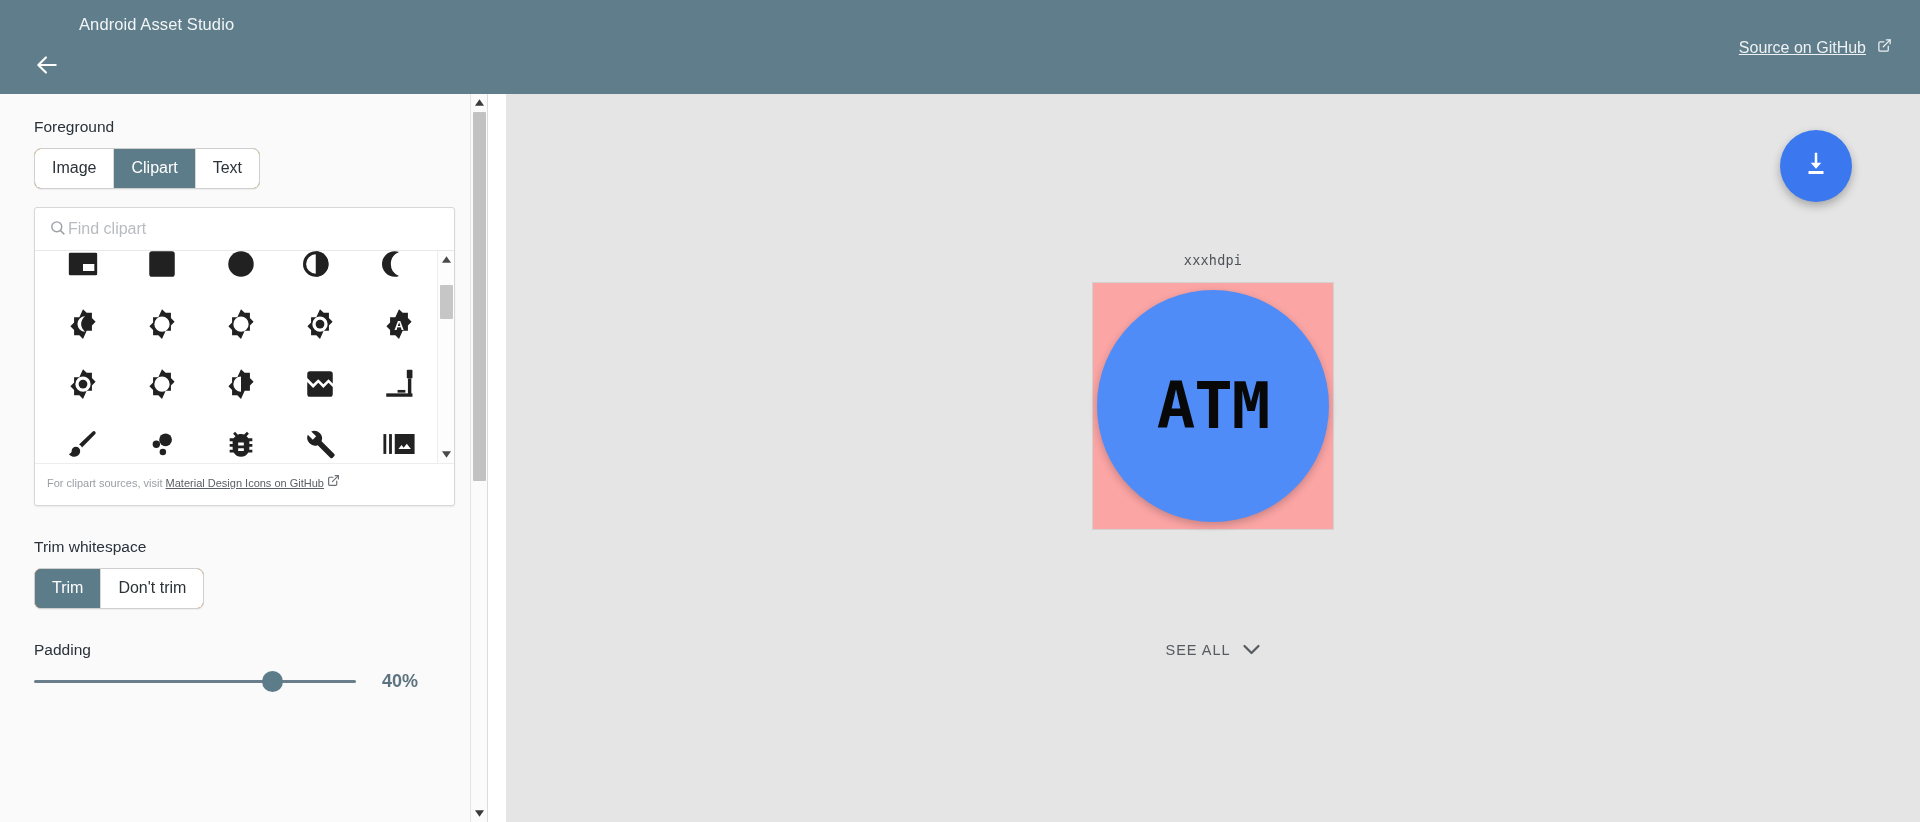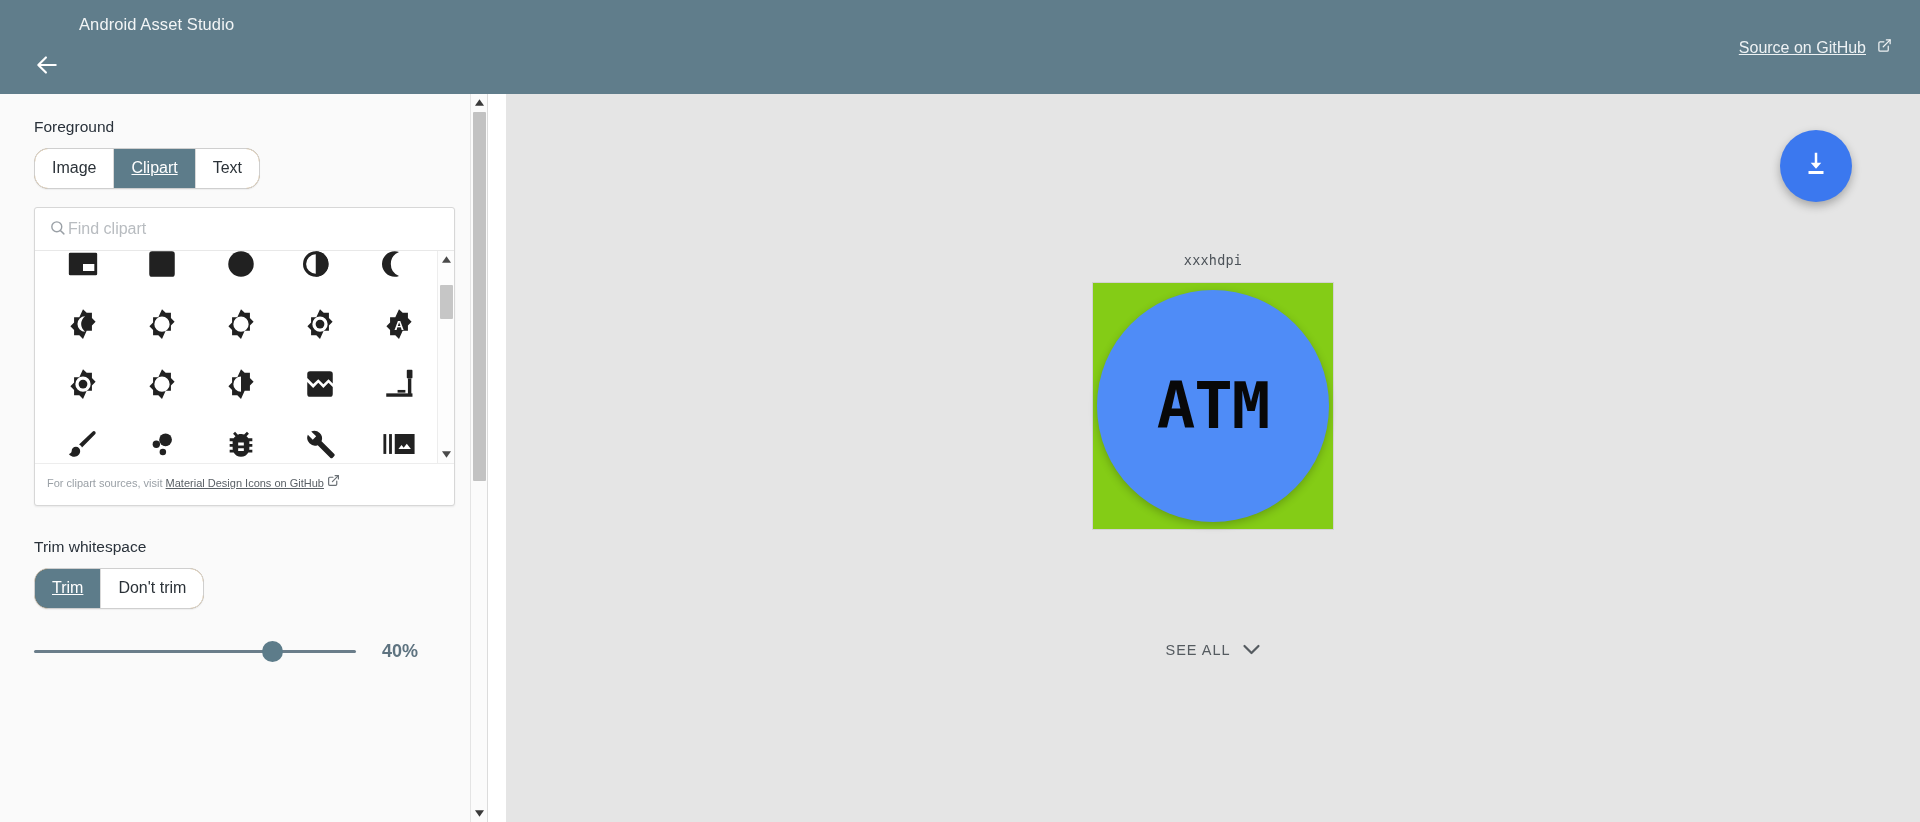--- a/index.html
+++ b/index.html
@@ -68,42 +68,41 @@
     color: #29313a;
     margin: 0 0 12px 28px;
     font-weight: 400;
   }
 
   
   .seg {
     display: inline-flex;
     margin-left: 28px;
     border: 1px solid #cfcfcf;
-    border-radius: 14px;
+    border-radius: 7px;
     overflow: hidden;
     background: #a16207;
     box-shadow: 0 1px 1px rgba(0,0,0,.05);
   }
   .seg-btn {
     font-size: 16px;
     color: #2b3238;
     background: #ffffff;
     padding: 9px 17px 10px 17px;
     border: none;
     border-right: 1px solid #d9d9d9;
     cursor: pointer;
     font-family: inherit;
     line-height: 20px;
     white-space: nowrap;
   }
   .seg-btn:last-child { border-right: none; }
   .seg-btn.active {
     background: #5d7c8a;
     color: #ffffff;
-    text-decoration: underline;
   }
 
   
   .clipart-box {
     margin: 18px 0 0 28px;
     width: 421px;
     background: #ffffff;
     border: 1px solid #d7d7d7;
     border-radius: 3px;
     box-shadow: 0 1px 2px rgba(0,0,0,.07);
@@ -256,21 +255,21 @@
   .dpi-label {
     font-family: "DejaVu Sans Mono", monospace;
     font-size: 13.5px;
     color: #4d5359;
     margin-bottom: 14px;
     letter-spacing: .2px;
   }
   .icon-card {
     width: 242px; height: 248px;
     border: 1px solid #d2d2d2;
-    background: #84cc16;
+    background: #fca5a5;
     display: flex; align-items: center; justify-content: center;
   }
   .icon-circle {
     width: 232px; height: 232px;
     border-radius: 50%;
     background: #4f8cf7;
     display: flex; align-items: center; justify-content: center;
     box-shadow: 0 3px 8px rgba(0,0,0,.22);
   }
   .icon-text {
@@ -534,20 +533,21 @@
     <div class="spacer-32"></div>
 
     <div class="field-label">Trim whitespace</div>
     <div class="seg">
       <button class="seg-btn active">Trim</button>
       <button class="seg-btn">Don't trim</button>
     </div>
 
     <div class="spacer-32"></div>
 
+    <div class="field-label">Padding</div>
     <div class="slider-row">
       <div class="slider-track">
         <div class="slider-thumb"></div>
       </div>
       <div class="slider-value">40%</div>
     </div>
 
   </div>
 
   <div class="panel-scroll" style="top:0;height:728px;">

